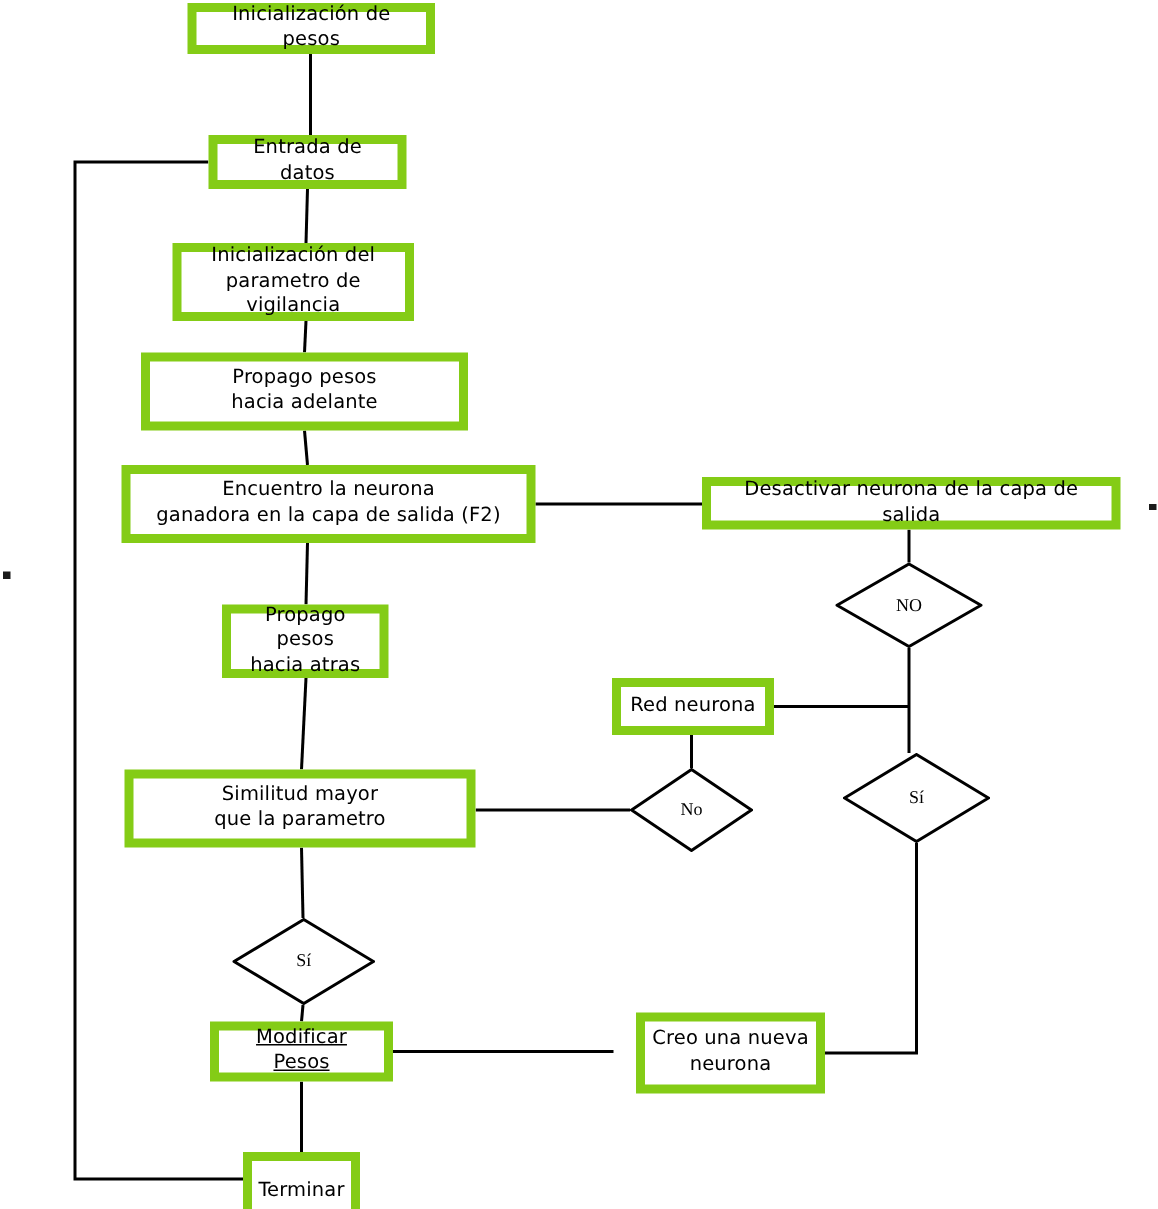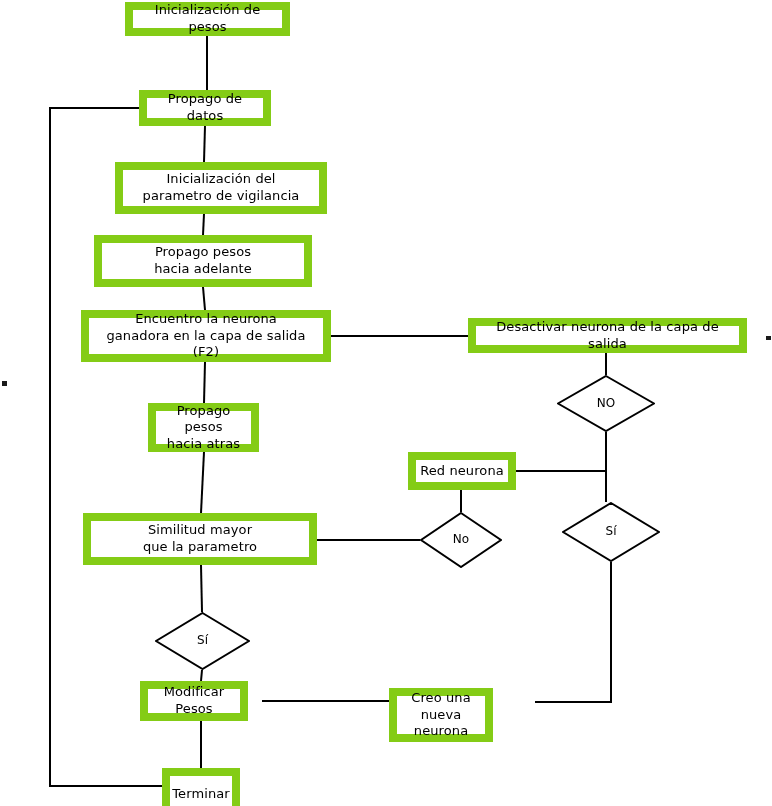--- a/index.html
+++ b/index.html
@@ -31,29 +31,30 @@
     box-sizing: border-box;
     display: flex;
     align-items: center;
     justify-content: center;
     text-align: center;
     color: #000000;
     line-height: 1.28;
     white-space: pre-line;
   }
   .node.box {
-    border: 8px solid #84cc16;
+    border: 6px solid #84cc16;
     background: #ffffff;
     font-size: 13px;
     letter-spacing: 0.1px;
     padding: 1px 4px;
   }
   .node.diamond {
     background: transparent;
     font-size: 12px;
+    font-family: Liberation Serif, serif;
   }
   .node.diamond .dlabel {
     position: relative;
     z-index: 2;
   }
   .node.diamond svg {
     position: absolute;
     left: 0;
     top: 0;
     width: 100%;
@@ -84,36 +85,36 @@
       <polyline points="606,353 606,375" fill="none" stroke="#000000" stroke-width="2"></polyline>
       <polyline points="606,432 606,502" fill="none" stroke="#000000" stroke-width="2"></polyline>
       <polyline points="516,471 606,471" fill="none" stroke="#000000" stroke-width="2"></polyline>
       <polyline points="317,540 420,540" fill="none" stroke="#000000" stroke-width="2"></polyline>
       <polyline points="461,512 461,490" fill="none" stroke="#000000" stroke-width="2"></polyline>
       <polyline points="611,562 611,702 535,702" fill="none" stroke="#000000" stroke-width="2"></polyline>
       <polyline points="262,701 409,701" fill="none" stroke="#000000" stroke-width="2"></polyline>
     </svg>
   <div id="nodes-layer">
       <div class="node box" style="left: 125px; top: 2px; width: 165px; height: 34px;"><span>Inicialización de pesos</span></div>
-      <div class="node box" style="left: 139px; top: 90px; width: 132px; height: 36px;"><span>Propago de datos</span></div>
-      <div class="node box" style="left: 115px; top: 162px; width: 212px; height: 52px;"><span>Inicialización del
+      <div class="node box" style="left: 139px; top: 90px; width: 132px; height: 36px;"><span>Entrada de datos</span></div>
+      <div class="node box" style="left: 115px; top: 162px; width: 161px; height: 52px;"><span>Inicialización del
 parametro de vigilancia</span></div>
       <div class="node box" style="left: 94px; top: 235px; width: 218px; height: 52px;"><span>Propago pesos
 hacia adelante</span></div>
-      <div class="node box" style="left: 81px; top: 310px; width: 250px; height: 52px;"><span>Encuentro la neurona
+      <div class="node box" style="left: 81px; top: 310px; width: 276px; height: 52px;"><span>Encuentro la neurona
 ganadora en la capa de salida (F2)</span></div>
       <div class="node box" style="left: 148px; top: 403px; width: 111px; height: 49px;"><span>Propago pesos
 hacia atras</span></div>
       <div class="node box" style="left: 83px; top: 513px; width: 234px; height: 52px;"><span>Similitud mayor
 que la parametro</span></div>
-      <div class="node box" style="left: 140px; top: 681px; width: 108px; height: 40px;"><span>Modificar Pesos</span></div>
+      <div class="node box" style="left: 140px; top: 681px; width: 122px; height: 40px; text-decoration: underline;"><span>Modificar Pesos</span></div>
       <div class="node box" style="left: 162px; top: 768px; width: 78px; height: 52px;"><span>Terminar</span></div>
       <div class="node box" style="left: 468px; top: 318px; width: 279px; height: 35px; justify-content: flex-end;"><span>Desactivar neurona de la capa de salida</span></div>
       <div class="node box" style="left: 408px; top: 452px; width: 108px; height: 38px;"><span>Red neurona</span></div>
-      <div class="node box" style="left: 389px; top: 675px; width: 104px; height: 54px; margin-top: 13px;"><span>Creo una nueva
+      <div class="node box" style="left: 424px; top: 675px; width: 126px; height: 54px;"><span>Creo una nueva
 neurona</span></div>
       <div class="node diamond" style="left: 557px; top: 375px; width: 98px; height: 57px;"><svg viewBox="0 0 98 57" preserveAspectRatio="none">
           <polygon points="49,1 97,28.5 49,56 1,28.5" fill="#ffffff" stroke="#000000" stroke-width="2"></polygon>
         </svg><span class="dlabel">NO</span></div>
       <div class="node diamond" style="left: 562px; top: 502px; width: 98px; height: 60px;"><svg viewBox="0 0 98 60" preserveAspectRatio="none">
           <polygon points="49,1 97,30 49,59 1,30" fill="#ffffff" stroke="#000000" stroke-width="2"></polygon>
         </svg><span class="dlabel">Sí</span></div>
       <div class="node diamond" style="left: 420px; top: 512px; width: 82px; height: 56px;"><svg viewBox="0 0 82 56" preserveAspectRatio="none">
           <polygon points="41,1 81,28 41,55 1,28" fill="#ffffff" stroke="#000000" stroke-width="2"></polygon>
         </svg><span class="dlabel">No</span></div>

